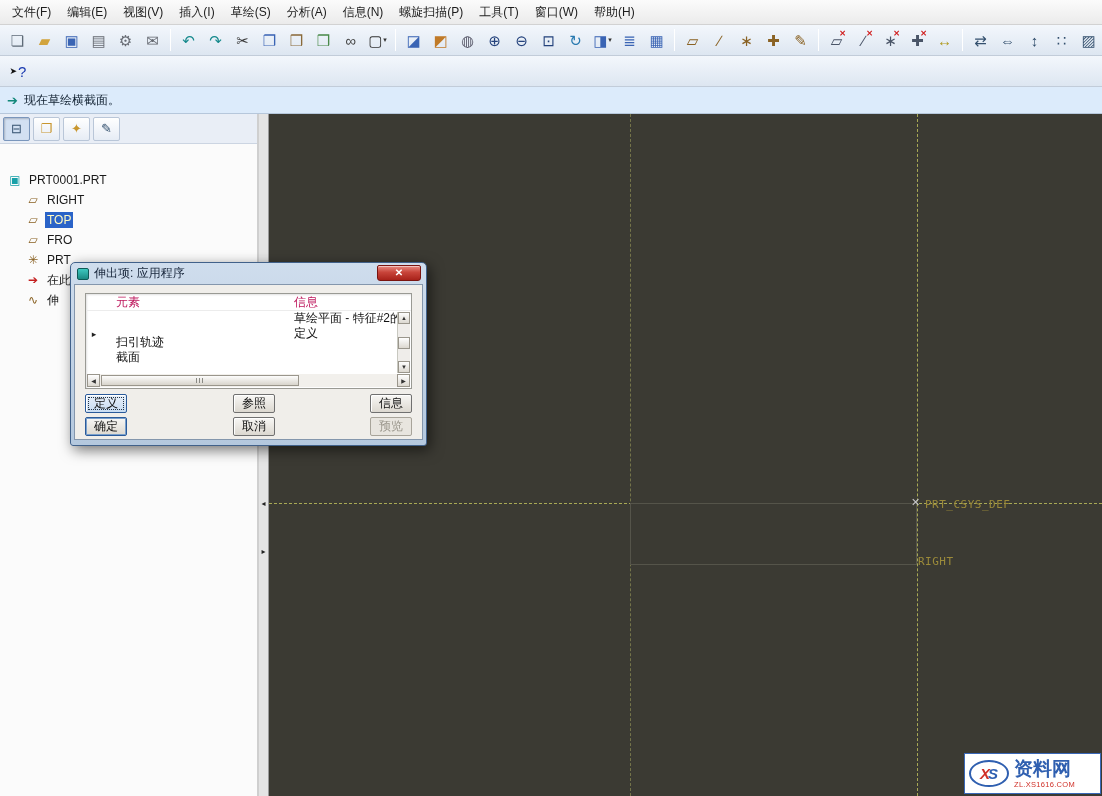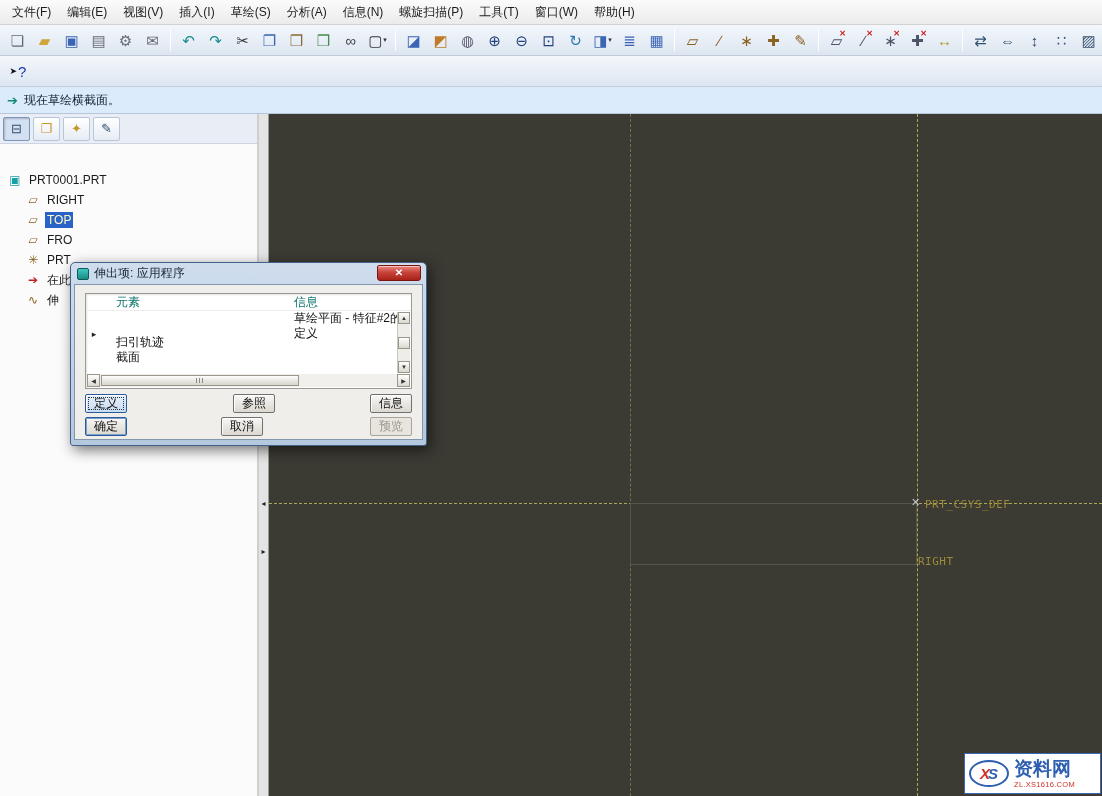--- a/index.html
+++ b/index.html
@@ -115,21 +115,21 @@
     box-shadow:inset 0 1px 0 rgba(255,255,255,.5); padding:0;
   }
   .dlg-body { position:relative; height:156px; background:#f0eeea; border:1px solid #8496ac; }
 
   .dlg-table {
     position:absolute; left:10px; top:8px; right:10px; height:96px;
     background:#ffffff; border:1px solid #9a9a94;
     box-shadow:inset 1px 1px 2px rgba(0,0,0,.12);
     overflow:hidden;
   }
-  .dlg-thead { height:17px; display:flex; align-items:center; font-size:12px; color:#0f766e; border-bottom:1px solid #ececec; }
+  .dlg-thead { height:17px; display:flex; align-items:center; font-size:12px; color:#be185d; border-bottom:1px solid #ececec; }
   .th-el { width:208px; padding-left:30px; }
   .th-info { flex:1; }
   .dlg-row { height:15px; display:flex; align-items:center; font-size:12px; color:#111; }
   .dlg-cur { width:16px; text-align:center; font-size:9px; color:#222; flex:none; }
   .dlg-col-el { width:192px; padding-left:14px; flex:none; white-space:nowrap;margin-top:48px; }
   .dlg-col-info { flex:1; white-space:nowrap; overflow:hidden; }
 
   .dlg-vscroll {
     position:absolute; right:1px; top:18px; bottom:15px; width:13px;
     background:#efedea; border-left:1px solid #c8c8c0;
@@ -161,21 +161,21 @@
     position:absolute; height:19px; min-width:42px; padding:0 8px;
     font-size:12px; font-family:inherit; color:#111;
     background:linear-gradient(#f8f7f5,#dcd8d0);
     border:1px solid #707070; border-radius:2px;
     box-shadow:inset 1px 1px 0 #ffffff;
   }
   .btn-define { left:10px; top:109px; background:linear-gradient(#e8f0fa,#c8dcf2); border-color:#2a5a9a; outline:1px dotted #234; outline-offset:-4px; }
   .btn-refs { left:158px; top:109px; }
   .btn-info { right:10px; top:109px; }
   .btn-ok { left:10px; top:132px; border-color:#2a5a9a; box-shadow:inset 0 0 0 1px #7aa0cc, inset 1px 1px 0 #fff; }
-  .btn-cancel { left:146px; top:132px; }
+  .btn-cancel { left:158px; top:132px; }
   .btn-preview { right:10px; top:132px; color:#9a968c; background:#e8e5df; border-color:#a8a49a; box-shadow:none; }
 
   
   .watermark {
     position:absolute; right:1px; bottom:2px; width:137px; height:41px; z-index:6;
     background:#ffffff; border:1px solid #3a68b8;
     display:flex; align-items:center; gap:5px; padding:2px 4px;
   }
   .wm-logo {
     width:40px; height:27px; flex:none; border:2px solid #2f5fb0; border-radius:50%;

